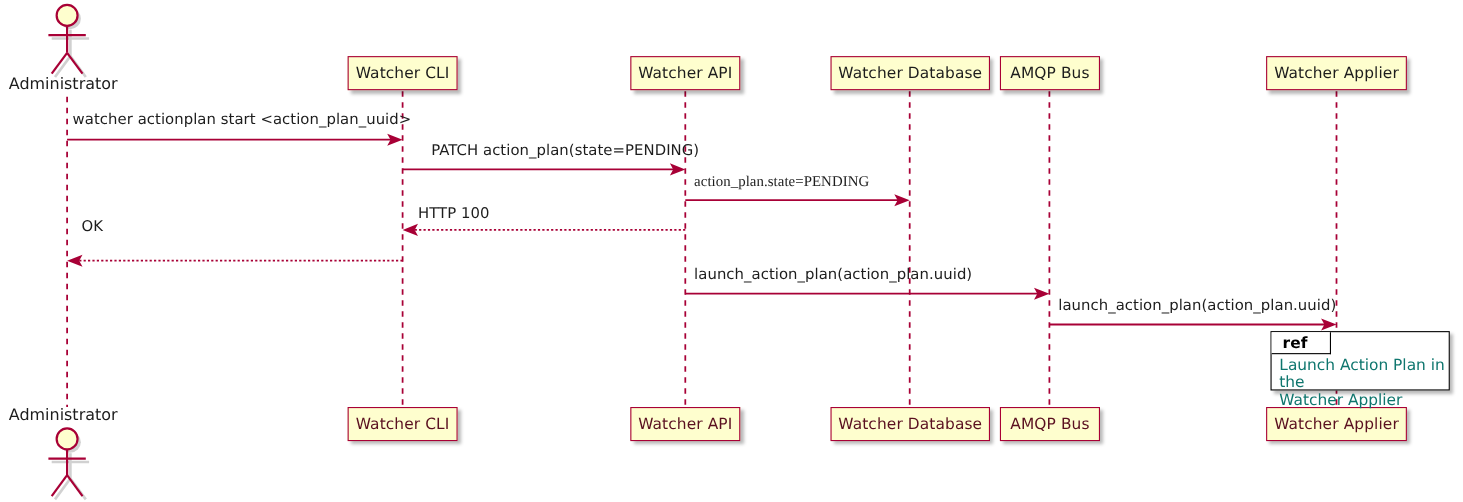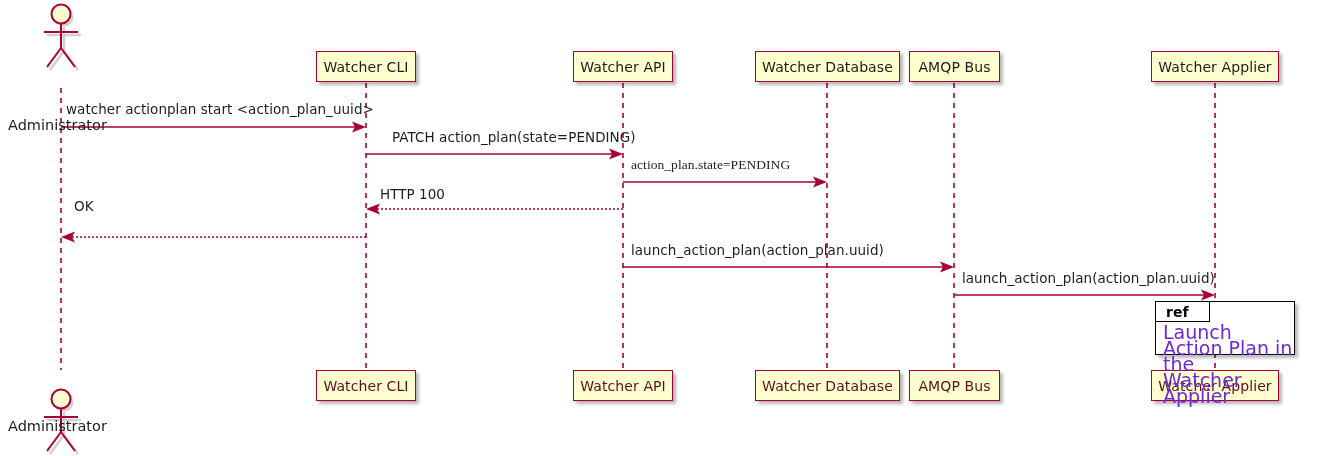--- a/index.html
+++ b/index.html
@@ -70,21 +70,20 @@
     letter-spacing: 0.1px;
   }
   .pbox.bottom {
     color: #5a1020;
   }
   .actor-label {
     position: absolute;
     font-size: 14.5px;
     color: #1d1d1d;
     white-space: nowrap;
-    margin-top: 48px;
   }
   .msg-label {
     position: absolute;
     font-size: 13.5px;
     color: #1d1d1d;
     white-space: nowrap;
     letter-spacing: 0.05px;
   }
   .refbox {
     position: absolute;
@@ -108,23 +107,23 @@
     left: 10px;
     top: 2px;
     font-size: 14px;
     font-weight: bold;
     color: #000000;
   }
   .ref-body {
     position: absolute;
     left: 7px;
     top: 22px;
-    font-size: 19px;
+    font-size: 14px;
     line-height: 16px;
-    color: #6d28d9;
+    color: #0f766e;
     white-space: pre-line;
   }
 </style>
 </head>
 <body>
 
 <div id="diagram">
 
   <svg class="layer" xmlns="http://www.w3.org/2000/svg">
     
@@ -262,20 +261,20 @@
   <div class="msg-label" style="left:631px; top:157px;font-family:Liberation Serif, serif;">action_plan.state=PENDING</div>
 
   <div class="msg-label" style="left:380px; top:186px;">HTTP 100</div>
 
   <div class="msg-label" style="left:74px; top:198px;">OK</div>
 
   <div class="msg-label" style="left:631px; top:242px;">launch_action_plan(action_plan.uuid)</div>
 
   <div class="msg-label" style="left:962px; top:270px;">launch_action_plan(action_plan.uuid)</div>
 
-  <div class="refbox" style="left:1155px; top:301px; width:140px; height:54px;">
+  <div class="refbox" style="left:1155px; top:301px; width:163px; height:54px;">
     <div class="ref-tab" style="width:54px; border-bottom-right-radius:0;"></div>
     <div class="ref-tab-label">ref</div>
     <div class="ref-body">Launch Action Plan in the
 Watcher Applier</div>
   </div>
 
 </div>
 
 </body></html>

